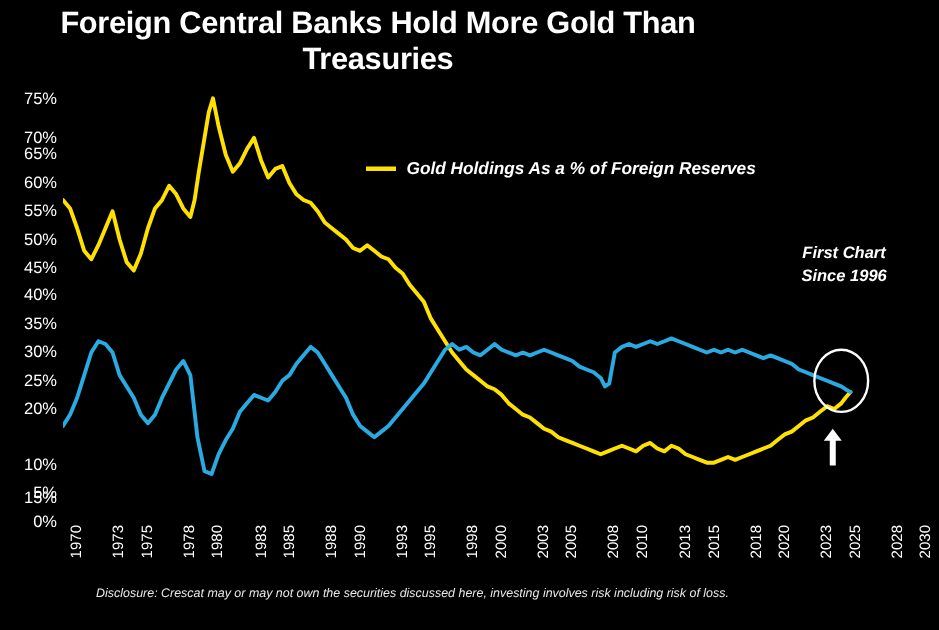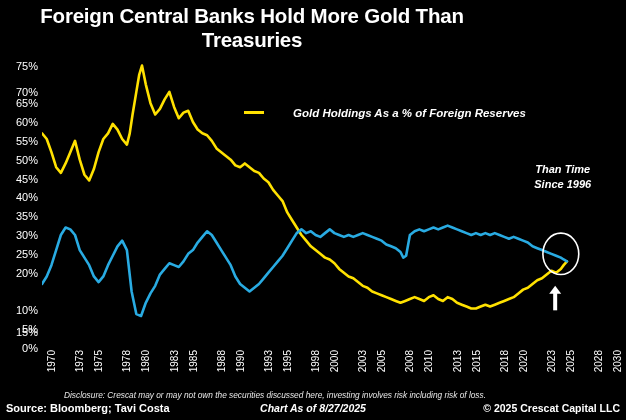--- a/index.html
+++ b/index.html
@@ -6,21 +6,21 @@
   body{width:626px;height:420px;overflow:hidden;
        font-family:"Liberation Sans","DejaVu Sans",sans-serif;color:#fff;}
   #chart-root{position:relative;width:626px;height:420px;background:#000;}
 
   .title{position:absolute;left:0;top:4px;width:504px;text-align:center;
          font-size:20.5px;font-weight:bold;letter-spacing:-0.2px;color:#fff;}
   .subtitle{position:absolute;left:0;top:33px;width:626px;text-align:center;
             font-size:10.5px;font-weight:bold;font-style:italic;color:#fff;}
 
   .legend{position:absolute;left:244px;top:102px;}
-  .legend-row{display:flex;align-items:center;height:21px;gap:22px;}
+  .legend-row{display:flex;align-items:center;height:21px;}
   .legend-swatch{width:20px;height:3px;margin-right:7px;display:block;}
   .legend-label{font-size:11.5px;font-style:italic;font-weight:bold;color:#fff;
                 white-space:nowrap;}
 
   .plot{position:absolute;left:42px;top:58px;width:566px;height:290px;}
   .plot svg{display:block;}
 
   .ylabels{position:absolute;left:0;top:58px;width:38px;height:290px;}
   .ylab{position:absolute;right:0;font-size:11px;color:#fff;
         transform:translateY(-50%);white-space:nowrap;text-align:right;}
@@ -106,20 +106,15 @@
       <div class="xlab" style="left: 428.5px;">2015</div>
       <div class="xlab" style="left: 456.8px;">2018</div>
       <div class="xlab" style="left: 475.667px;">2020</div>
       <div class="xlab" style="left: 503.967px;">2023</div>
       <div class="xlab" style="left: 522.833px;">2025</div>
       <div class="xlab" style="left: 551.133px;">2028</div>
       <div class="xlab" style="left: 570px;">2030</div>
     </div>
 
   <div class="disclosure">Disclosure: Crescat may or may not own the securities discussed here, investing involves risk including risk of loss.</div>
-  <div class="footer">
-    <span class="footer-left">Source: Bloomberg; Tavi Costa</span>
-    <span class="footer-mid">Chart As of 8/27/2025</span>
-    <span class="footer-right">© 2025 Crescat Capital LLC</span>
-  </div>
-<div class="annot" style="left: 522.72px; top: 162.104px; width: 80px;">Than Time</div>
+<div class="annot" style="left: 522.72px; top: 162.104px; width: 80px;">First Chart</div>
     <div class="annot" style="left: 522.72px; top: 177.169px; width: 80px;">Since 1996</div>
   </div>
 
 </body></html>

